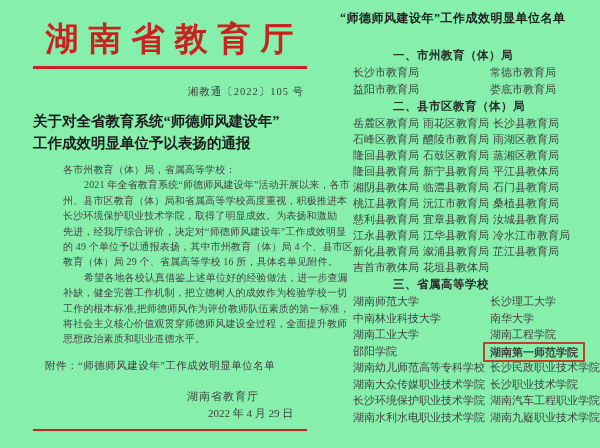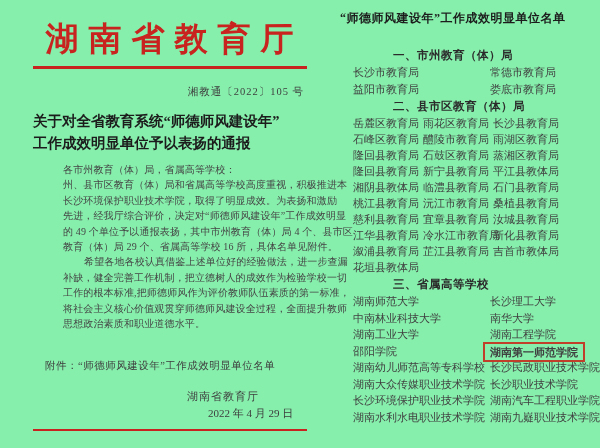--- a/index.html
+++ b/index.html
@@ -106,20 +106,21 @@
 
     <div class="doc-number">湘教通〔2022〕105 号</div>
 
     <div class="doc-title">
       <span class="t1">关于对全省教育系统“师德师风建设年”</span>
       <span class="t2">工作成效明显单位予以表扬的通报</span>
     </div>
 
     <div id="body-text">
         <div class="bline">各市州教育（体）局，省属高等学校：</div>
+        <div class="bline ind">2021 年全省教育系统“师德师风建设年”活动开展以来，各市</div>
         <div class="bline">州、县市区教育（体）局和省属高等学校高度重视，积极推进本</div>
         <div class="bline">长沙环境保护职业技术学院，取得了明显成效。为表扬和激励</div>
         <div class="bline">先进，经我厅综合评价，决定对“师德师风建设年”工作成效明显</div>
         <div class="bline">的 49 个单位予以通报表扬，其中市州教育（体）局 4 个、县市区</div>
         <div class="bline">教育（体）局 29 个、省属高等学校 16 所，具体名单见附件。</div>
         <div class="bline ind">希望各地各校认真借鉴上述单位好的经验做法，进一步查漏</div>
         <div class="bline">补缺，健全完善工作机制，把立德树人的成效作为检验学校一切</div>
         <div class="bline">工作的根本标准,把师德师风作为评价教师队伍素质的第一标准，</div>
         <div class="bline">将社会主义核心价值观贯穿师德师风建设全过程，全面提升教师</div>
         <div class="bline">思想政治素质和职业道德水平。</div>
@@ -161,20 +162,21 @@
           <div class="cell">平江县教体局</div>
           <div class="cell">湘阴县教体局</div>
           <div class="cell">临澧县教育局</div>
           <div class="cell">石门县教育局</div>
           <div class="cell">桃江县教育局</div>
           <div class="cell">沅江市教育局</div>
           <div class="cell">桑植县教育局</div>
           <div class="cell">慈利县教育局</div>
           <div class="cell">宜章县教育局</div>
           <div class="cell">汝城县教育局</div>
+          <div class="cell">江永县教育局</div>
           <div class="cell">江华县教育局</div>
           <div class="cell">冷水江市教育局</div>
           <div class="cell">新化县教育局</div>
           <div class="cell">溆浦县教育局</div>
           <div class="cell">芷江县教育局</div>
           <div class="cell">吉首市教体局</div>
           <div class="cell">花垣县教体局</div>
         </div>
         <div class="sec-heading">三、省属高等学校</div>
         <div class="grid two-col">

